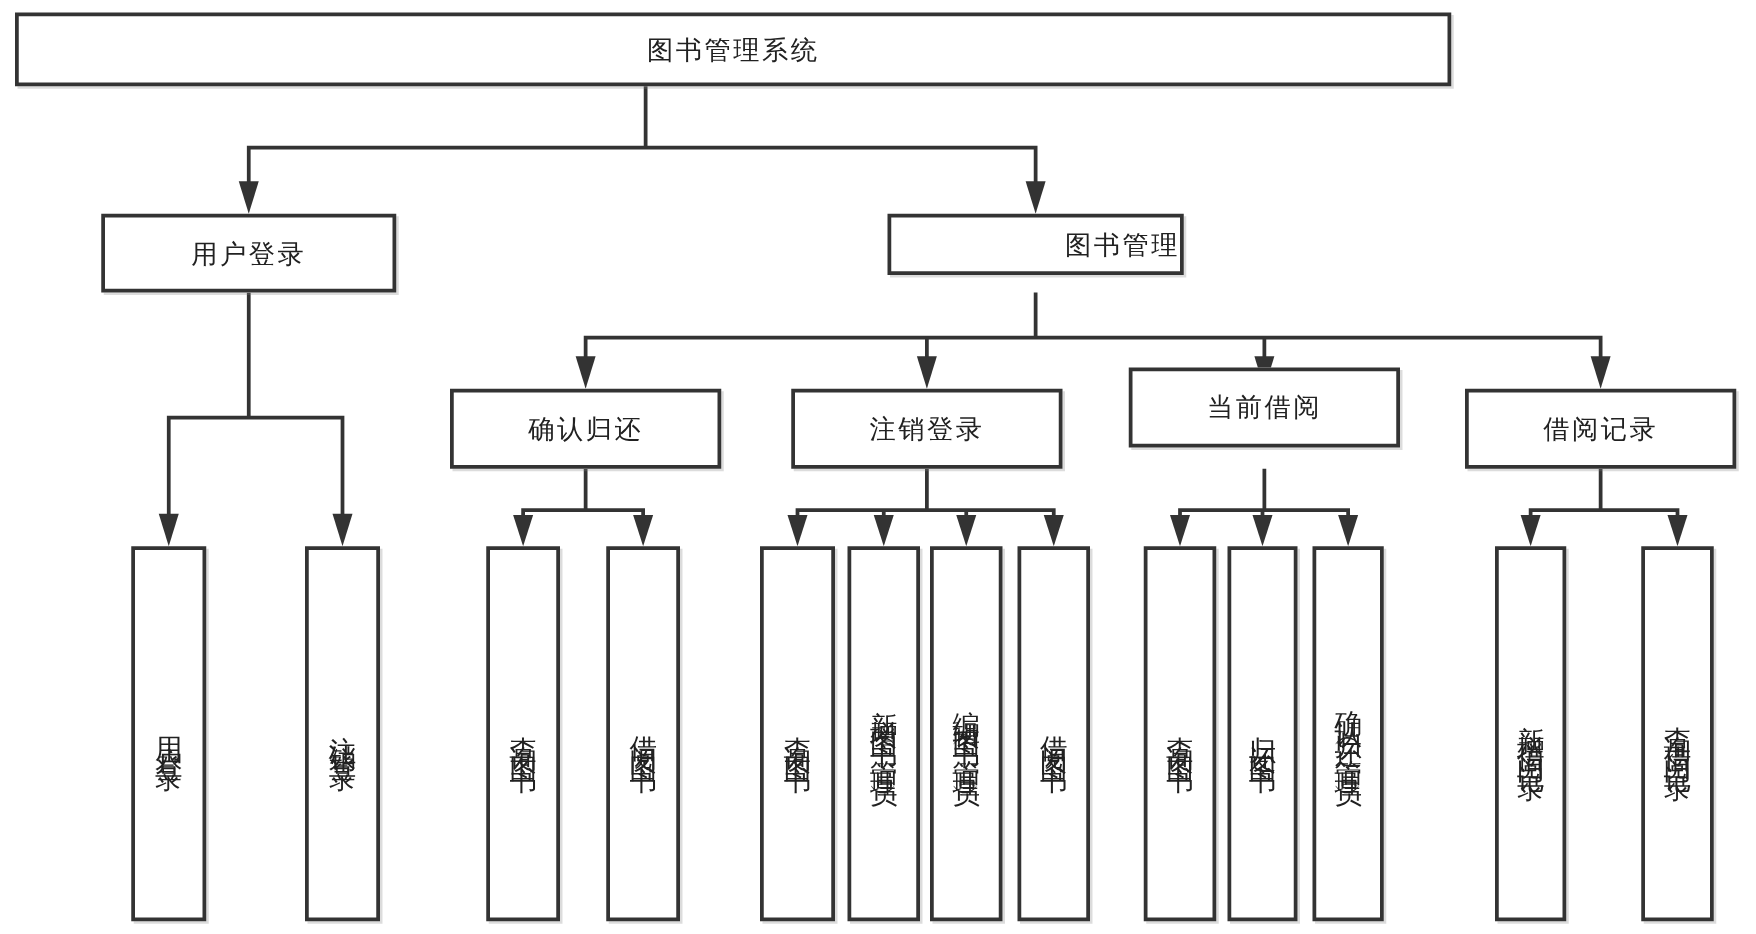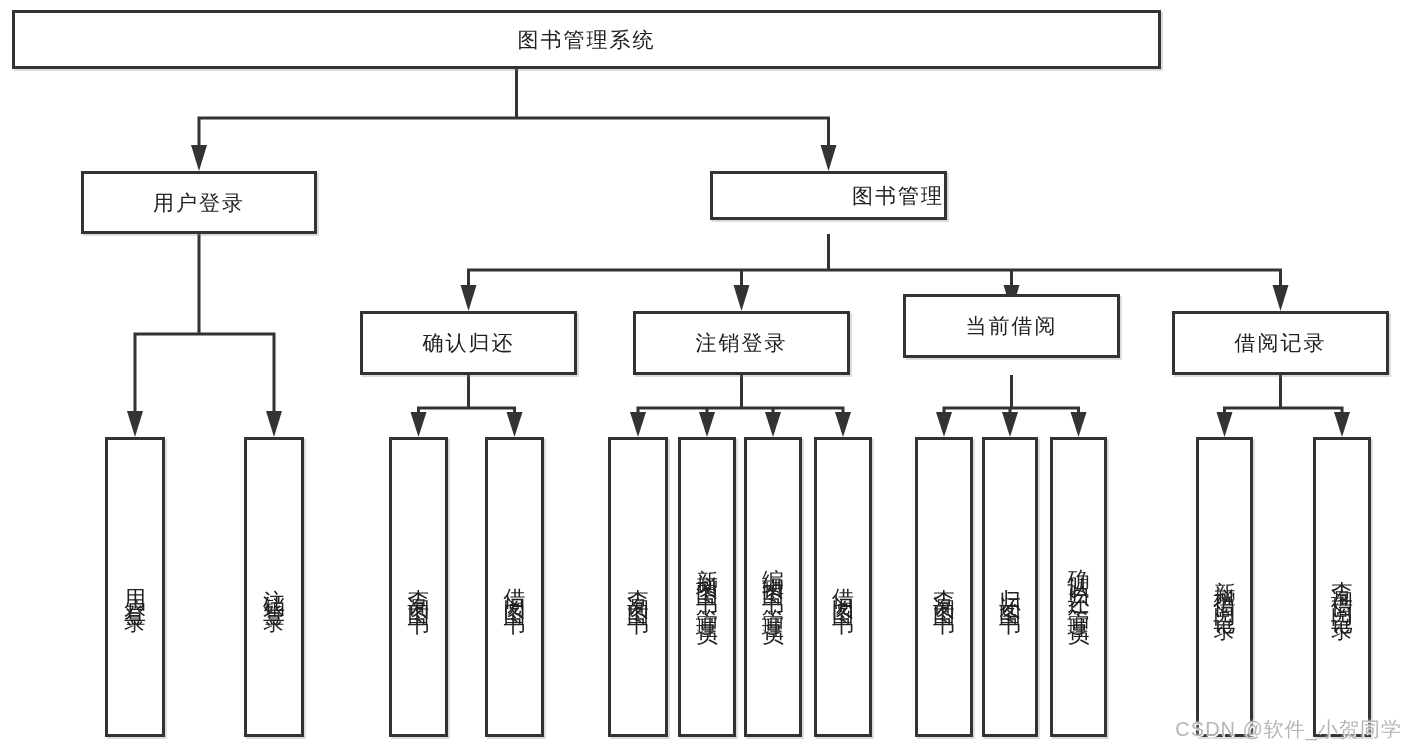--- a/index.html
+++ b/index.html
@@ -161,15 +161,14 @@
     <span>确认归还（管理员）</span>
   </div>
 
   <div class="node v" style="left:1196px;top:437px;width:57px;height:300px;">
     <span>新增借阅记录</span>
   </div>
   <div class="node v" style="left:1313px;top:437px;width:58px;height:300px;">
     <span>查询借阅记录</span>
   </div>
 
-  <div class="watermark">CSDN @软件_小贺同学</div>
 
 </div>
 
 </body></html>

